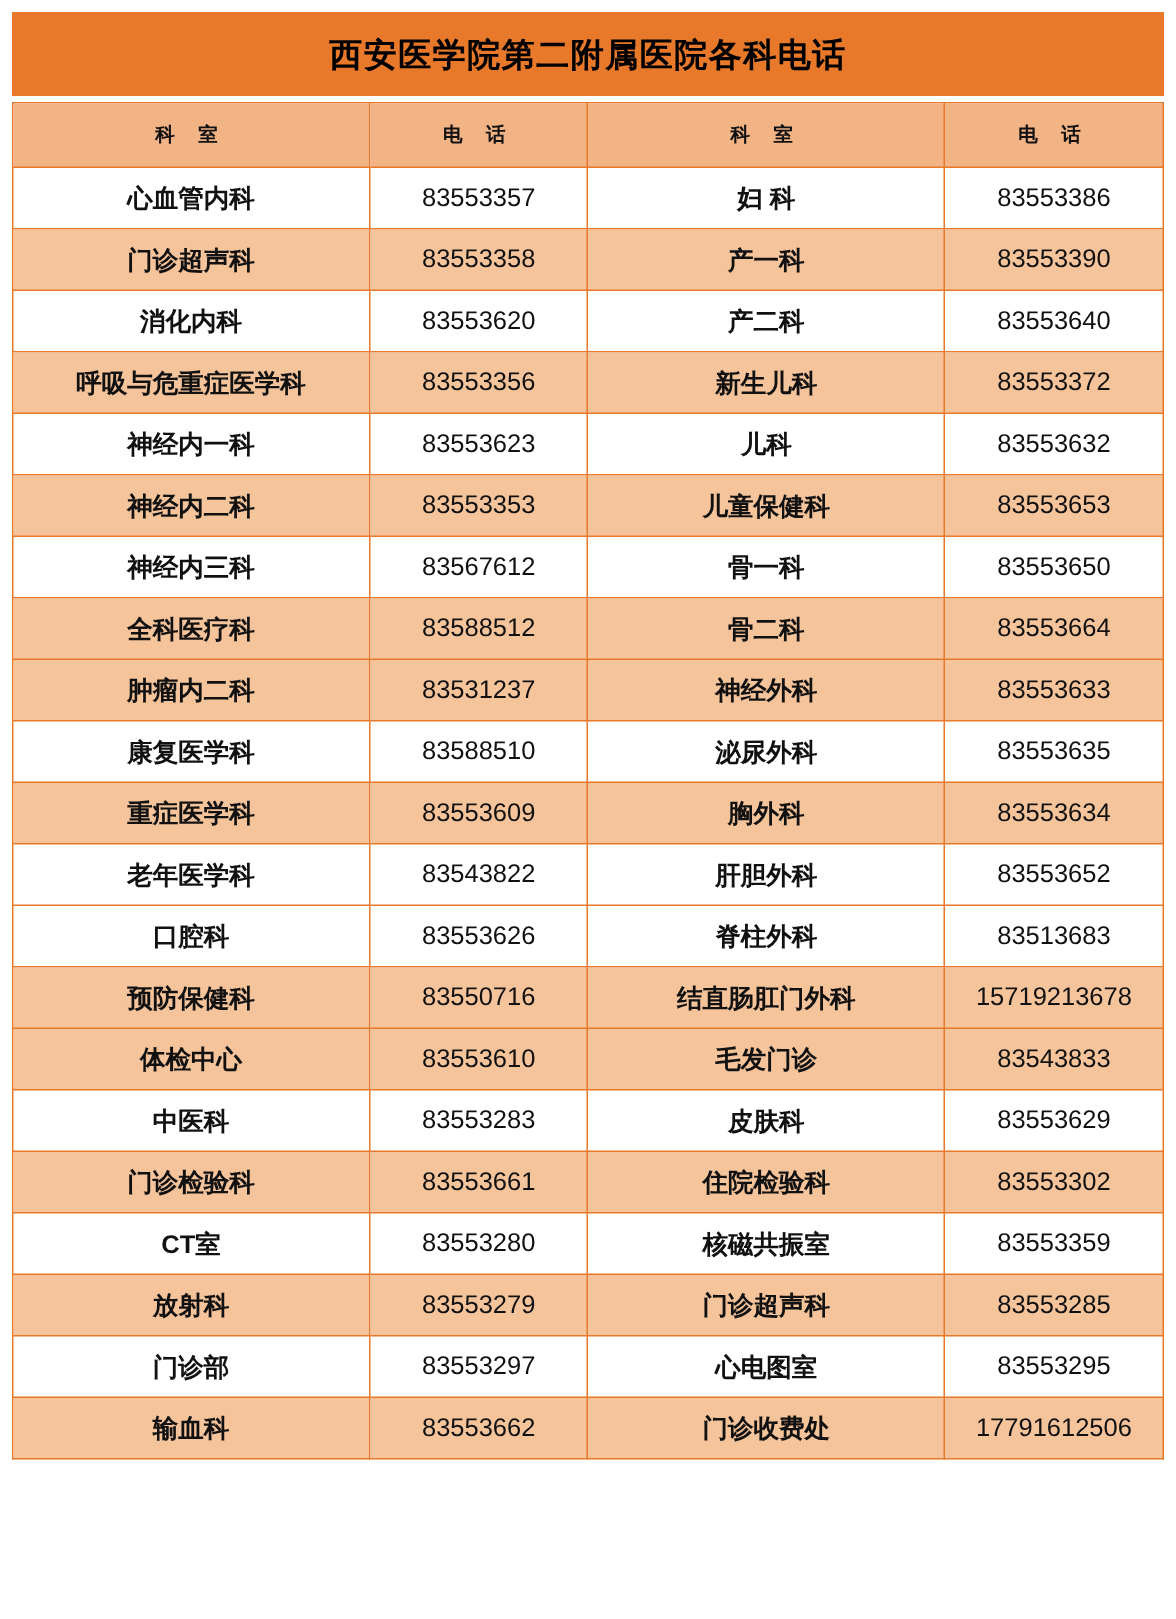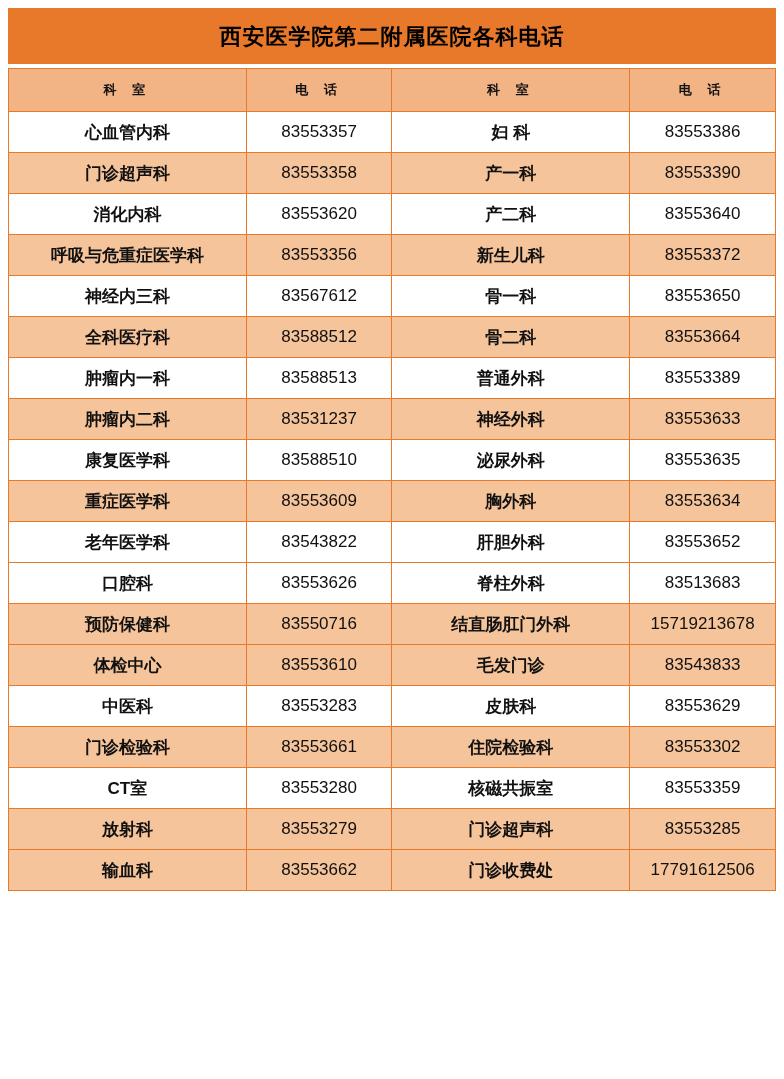--- a/index.html
+++ b/index.html
@@ -115,37 +115,43 @@
           <td class="dept-cell">产二科</td>
           <td class="tel-cell">83553640</td>
         </tr>
         <tr class="even">
           <td class="dept-cell small">呼吸与危重症医学科</td>
           <td class="tel-cell">83553356</td>
           <td class="dept-cell">新生儿科</td>
           <td class="tel-cell">83553372</td>
         </tr>
         <tr class="odd">
+          <td class="dept-cell">神经内一科</td>
+          <td class="tel-cell">83553623</td>
+          <td class="dept-cell">儿科</td>
+          <td class="tel-cell">83553632</td>
+        </tr>
+        <tr class="even">
+          <td class="dept-cell">神经内二科</td>
+          <td class="tel-cell">83553353</td>
+          <td class="dept-cell">儿童保健科</td>
+          <td class="tel-cell">83553653</td>
+        </tr>
+        <tr class="odd">
           <td class="dept-cell">神经内三科</td>
           <td class="tel-cell">83567612</td>
           <td class="dept-cell">骨一科</td>
           <td class="tel-cell">83553650</td>
         </tr>
         <tr class="even">
           <td class="dept-cell">全科医疗科</td>
           <td class="tel-cell">83588512</td>
           <td class="dept-cell">骨二科</td>
           <td class="tel-cell">83553664</td>
         </tr>
-        <tr class="odd">
-          <td class="dept-cell">肿瘤内一科</td>
-          <td class="tel-cell">83588513</td>
-          <td class="dept-cell">普通外科</td>
-          <td class="tel-cell">83553389</td>
-        </tr>
         <tr class="even">
           <td class="dept-cell">肿瘤内二科</td>
           <td class="tel-cell">83531237</td>
           <td class="dept-cell">神经外科</td>
           <td class="tel-cell">83553633</td>
         </tr>
         <tr class="odd">
           <td class="dept-cell">康复医学科</td>
           <td class="tel-cell">83588510</td>
           <td class="dept-cell">泌尿外科</td>
@@ -198,20 +204,26 @@
           <td class="tel-cell">83553280</td>
           <td class="dept-cell">核磁共振室</td>
           <td class="tel-cell">83553359</td>
         </tr>
         <tr class="even">
           <td class="dept-cell">放射科</td>
           <td class="tel-cell">83553279</td>
           <td class="dept-cell">门诊超声科</td>
           <td class="tel-cell">83553285</td>
         </tr>
+        <tr class="odd">
+          <td class="dept-cell">门诊部</td>
+          <td class="tel-cell">83553297</td>
+          <td class="dept-cell">心电图室</td>
+          <td class="tel-cell">83553295</td>
+        </tr>
         <tr class="even">
           <td class="dept-cell">输血科</td>
           <td class="tel-cell">83553662</td>
           <td class="dept-cell">门诊收费处</td>
           <td class="tel-cell">17791612506</td>
         </tr>
       </tbody>
   </table>
 
 </div>

